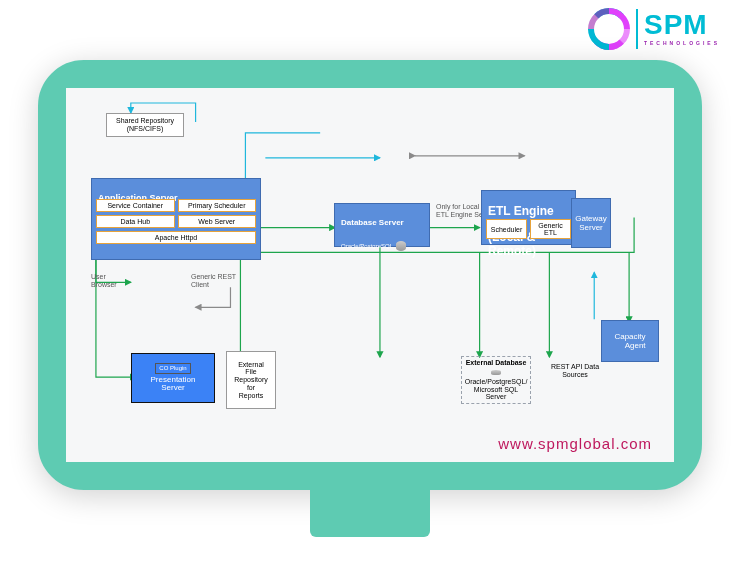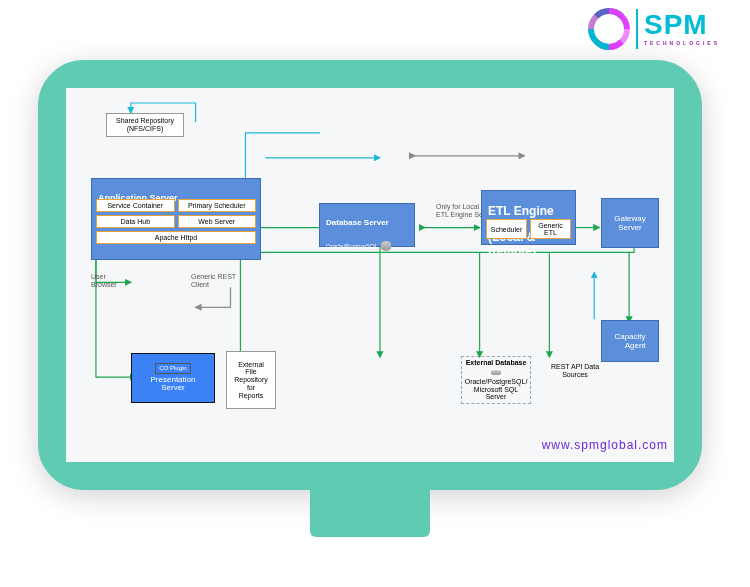--- a/index.html
+++ b/index.html
@@ -41,21 +41,21 @@
   .dash .ttl{font-size:8px;color:#5a6673;padding:2px 4px 0}
 
   
   svg.wires{position:absolute;inset:0;pointer-events:none}
   .cyan{stroke:#1fb7dc}
   .green{stroke:#1da54d}
   .grey{stroke:#8a8a8a}
   line,path{stroke-width:1.2;fill:none}
   marker path{fill:context-stroke;stroke:none}
 
-  .foot{position:absolute;right:6px;bottom:10px;font-size:12px;color:#6d28d9;letter-spacing:1px}
+  .foot{position:absolute;right:22px;bottom:10px;font-size:15px;color:#be185d;letter-spacing:1px}
   .label{position:absolute;font-size:7px;color:#555;line-height:1.1}
 
   .db-ico{display:inline-block;width:10px;height:10px;background:linear-gradient(#ccc,#999);border-radius:50%/30%;margin-left:3px}
 </style>
 </head>
 <body>
 
 <div class="logo">
   <div class="logo-gfx">
       <span></span>
@@ -112,41 +112,41 @@
         <div class="ttl">Application Server</div>
         <div class="body">
           <div class="pill">Service Container</div>
           <div class="pill">Primary Scheduler</div>
           <div class="pill">Data Hub</div>
           <div class="pill">Web Server</div>
           <div class="pill wide">Apache Httpd</div>
         </div>
       </div>
 
-      <div class="sect" style="left:243px;top:105px;width:96px;height:44px">
+      <div class="sect" style="left:258px;top:105px;width:96px;height:44px">
         <div class="ttl" style="font-size:8px">Database Server</div>
         <div style="color:#fff;font-size:6px;padding:0 6px;display:flex;align-items:center">
             <span>Oracle/PostgreSQL</span>
             <span class="db-ico"></span>
           </div>
       </div>
 
       <div class="label" style="left:360px;top:105px"><span style="white-space:pre-line">Only for Local
 ETL Engine Server</span></div>
 
       <div class="sect" style="left:405px;top:92px;width:95px;height:55px">
         <div class="ttl" style="font-size:12px;line-height:1.1;white-space:pre-line">ETL Engine Server
 (Local &amp; Remote)</div>
         <div class="body" style="top:28px">
           <div class="pill">Scheduler</div>
           <div class="pill">Generic ETL</div>
         </div>
       </div>
 
-      <div class="sect" style="left:525px;top:100px;width:58px;height:50px;display:flex;align-items:center;justify-content:center">
+      <div class="sect" style="left:495px;top:100px;width:40px;height:50px;display:flex;align-items:center;justify-content:center">
         <span style="color:#fff;font-size:8px;text-align:center;white-space:pre-line">Gateway
 Server</span>
       </div>
 
       <div class="sect" style="left:525px;top:222px;width:58px;height:42px;display:flex;align-items:center;justify-content:center">
         <span style="color:#fff;font-size:8px;text-align:right;white-space:pre-line">Capacity
 Agent</span>
       </div>
 
       <div class="label" style="left:15px;top:175px"><span style="white-space:pre-line">User

